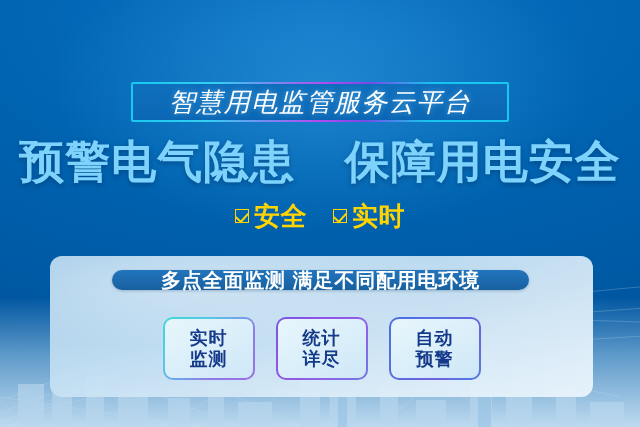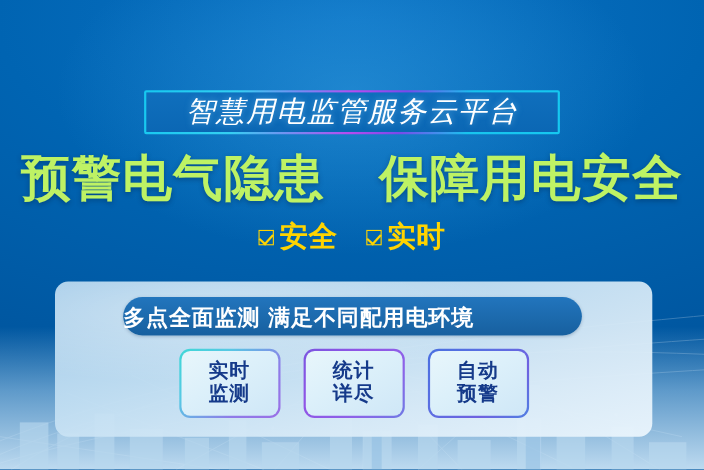--- a/index.html
+++ b/index.html
@@ -86,21 +86,21 @@
     white-space: nowrap;
     text-shadow: 0 0 6px rgba(140,215,255,.55);
   }
 
   
   .headline {
     position: absolute;
     left: 0; right: 0;
     top: 139px;
     text-align: center;
-    color: #bef264;
+    color: #7dd3fc;
     font-size: 45px;
     font-weight: bold;
     line-height: 1;
     letter-spacing: 1px;
     white-space: nowrap;
     text-shadow: 0 2px 5px rgba(0,42,85,.45);
   }
   .headline .gap { display: inline-block; width: 16px; }
 
   
@@ -163,26 +163,26 @@
     background: radial-gradient(80% 70% at 25% 20%, rgba(255,255,255,.38) 0%, rgba(255,255,255,0) 65%);
     pointer-events: none;
   }
 
   
   .pill {
     position: absolute;
     left: 112px;
     top: 270px;
     width: 417px;
-    height: 35px;
+    height: 20px;
     border-radius: 18px;
     background: linear-gradient(180deg, #2275bd 0%, #17609f 100%);
     display: flex;
     align-items: center;
-    justify-content: flex-start;
+    justify-content: center;
     box-shadow: 0 1px 3px rgba(0,40,80,.25);
   }
   .pill-text {
     color: #ffffff;
     font-size: 20px;
     font-weight: bold;
     line-height: 1;
     letter-spacing: .8px;
     white-space: nowrap;
   }
@@ -219,21 +219,21 @@
   }
   .card-line {
     color: #153a8a;
     font-size: 18px;
     font-weight: bold;
     line-height: 1.12;
     letter-spacing: 1px;
     white-space: nowrap;
   }
   .card-c0 { background: linear-gradient(135deg, #3fd8d6 0%, #57c9e4 30%, #8f7ce8 70%, #9a6fe6 100%); }
-  .card-c1 { background: linear-gradient(135deg, #7a55e0 0%, #9155e6 35%, #8d63e8 70%, #6f7ae4 100%); }
+  .card-c1 { background: linear-gradient(135deg, #7a55e0 0%, #9155e6 35%, #8d63e8 70%, #6f7ae4 100%); font-family: Liberation Serif, serif; }
   .card-c2 { background: linear-gradient(135deg, #4a6fe0 0%, #5a6fe2 35%, #6f62e0 70%, #4f7fe2 100%); }
   .card-c3 { background: linear-gradient(135deg, #35d2d8 0%, #45cfe2 40%, #5ac6e6 75%, #3fd4da 100%); }
 </style>
 </head>
 <body>
 
 <div id="poster">
 
   <div class="bg-base"></div>
   <div class="bg-glow"></div>

